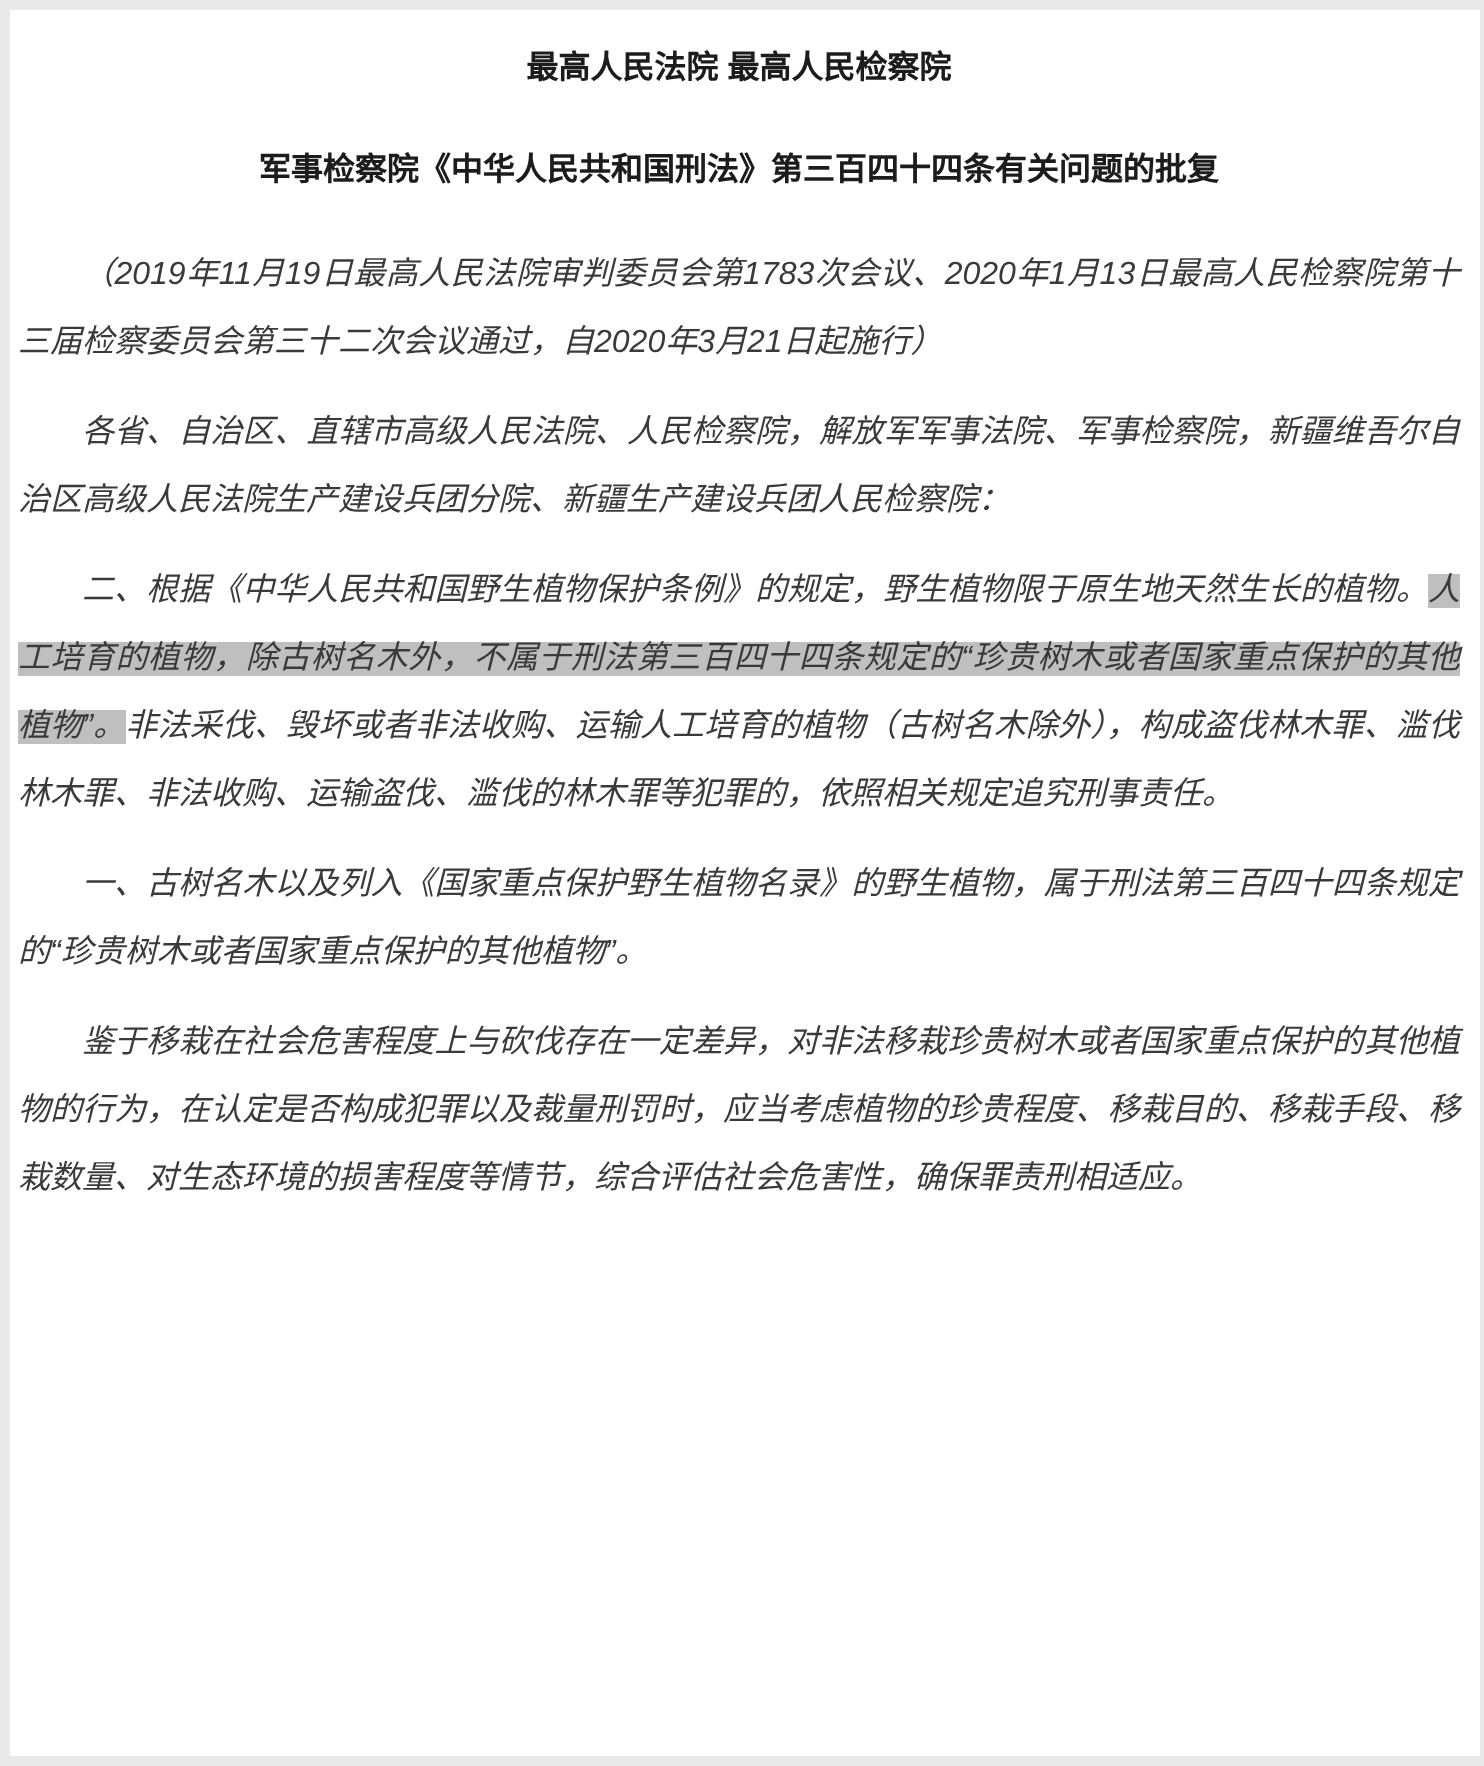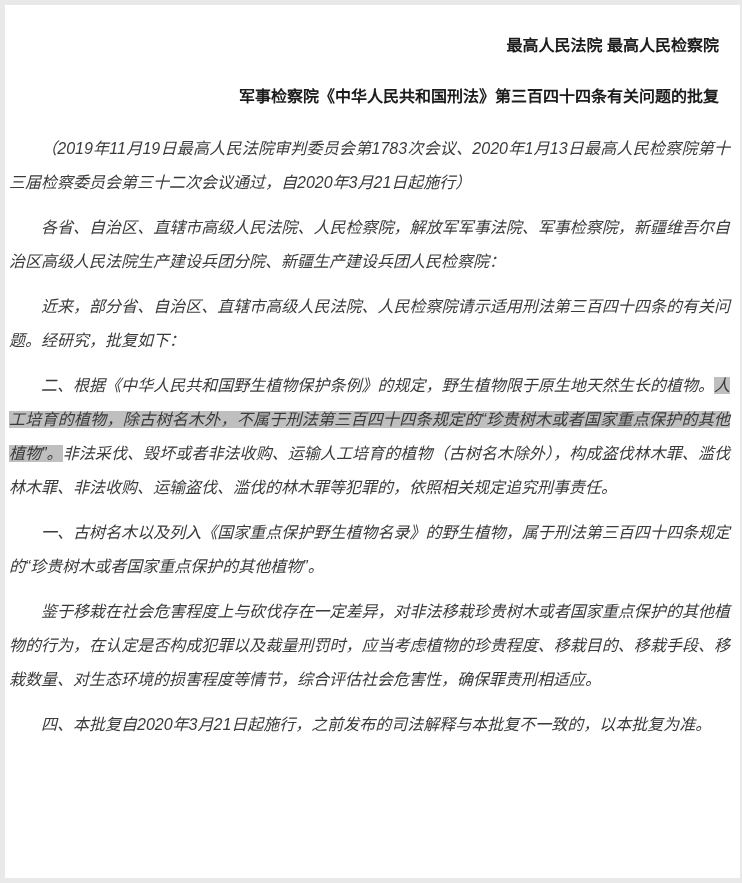--- a/index.html
+++ b/index.html
@@ -19,23 +19,23 @@
     height: 873px;
     background: #ffffff;
     box-sizing: border-box;
     padding: 13px 10px 0 4px;
     overflow: hidden;
   }
   .doc-title, .doc-subtitle {
     font-size: 16px;
     line-height: 34px;
     font-weight: bold;
-    text-align: right;
+    text-align: center;
     color: #1c1c1c;
-    margin: 11px;
+    margin: 0;
   }
   .doc-subtitle { margin-top: 17px; }
   .page p {
     font-size: 16px;
     line-height: 34px;
     color: #3a3a3a;
     text-align: justify;
     text-indent: 2em;
     margin: 11px 0 0 0;
     font-style: italic;
@@ -46,18 +46,16 @@
   }
 </style>
 </head>
 <body style="background: rgb(233, 233, 233);">
 
 <div class="page" style="background: rgb(255, 255, 255);">
   <h1 class="doc-title">最高人民法院 最高人民检察院</h1>
   <h2 class="doc-subtitle">军事检察院《中华人民共和国刑法》第三百四十四条有关问题的批复</h2>
   <p class="meta-paragraph">（2019年11月19日最高人民法院审判委员会第1783次会议、2020年1月13日最高人民检察院第十三届检察委员会第三十二次会议通过，自2020年3月21日起施行）</p>
   <p>各省、自治区、直辖市高级人民法院、人民检察院，解放军军事法院、军事检察院，新疆维吾尔自治区高级人民法院生产建设兵团分院、新疆生产建设兵团人民检察院：</p>
-  <p>近来，部分省、自治区、直辖市高级人民法院、人民检察院请示适用刑法第三百四十四条的有关问题。经研究，批复如下：</p>
   <p><span>二、根据《中华人民共和国野生植物保护条例》的规定，野生植物限于原生地天然生长的植物。</span><span class="hl" style="background-color: rgb(191, 191, 191);">人工培育的植物，除古树名木外，不属于刑法第三百四十四条规定的“珍贵树木或者国家重点保护的其他植物”。</span><span>非法采伐、毁坏或者非法收购、运输人工培育的植物（古树名木除外），构成盗伐林木罪、滥伐林木罪、非法收购、运输盗伐、滥伐的林木罪等犯罪的，依照相关规定追究刑事责任。</span></p>
   <p>一、古树名木以及列入《国家重点保护野生植物名录》的野生植物，属于刑法第三百四十四条规定的“珍贵树木或者国家重点保护的其他植物”。</p>
   <p>鉴于移栽在社会危害程度上与砍伐存在一定差异，对非法移栽珍贵树木或者国家重点保护的其他植物的行为，在认定是否构成犯罪以及裁量刑罚时，应当考虑植物的珍贵程度、移栽目的、移栽手段、移栽数量、对生态环境的损害程度等情节，综合评估社会危害性，确保罪责刑相适应。</p>
-  <p>四、本批复自2020年3月21日起施行，之前发布的司法解释与本批复不一致的，以本批复为准。</p>
 </div>
 
 </body></html>

